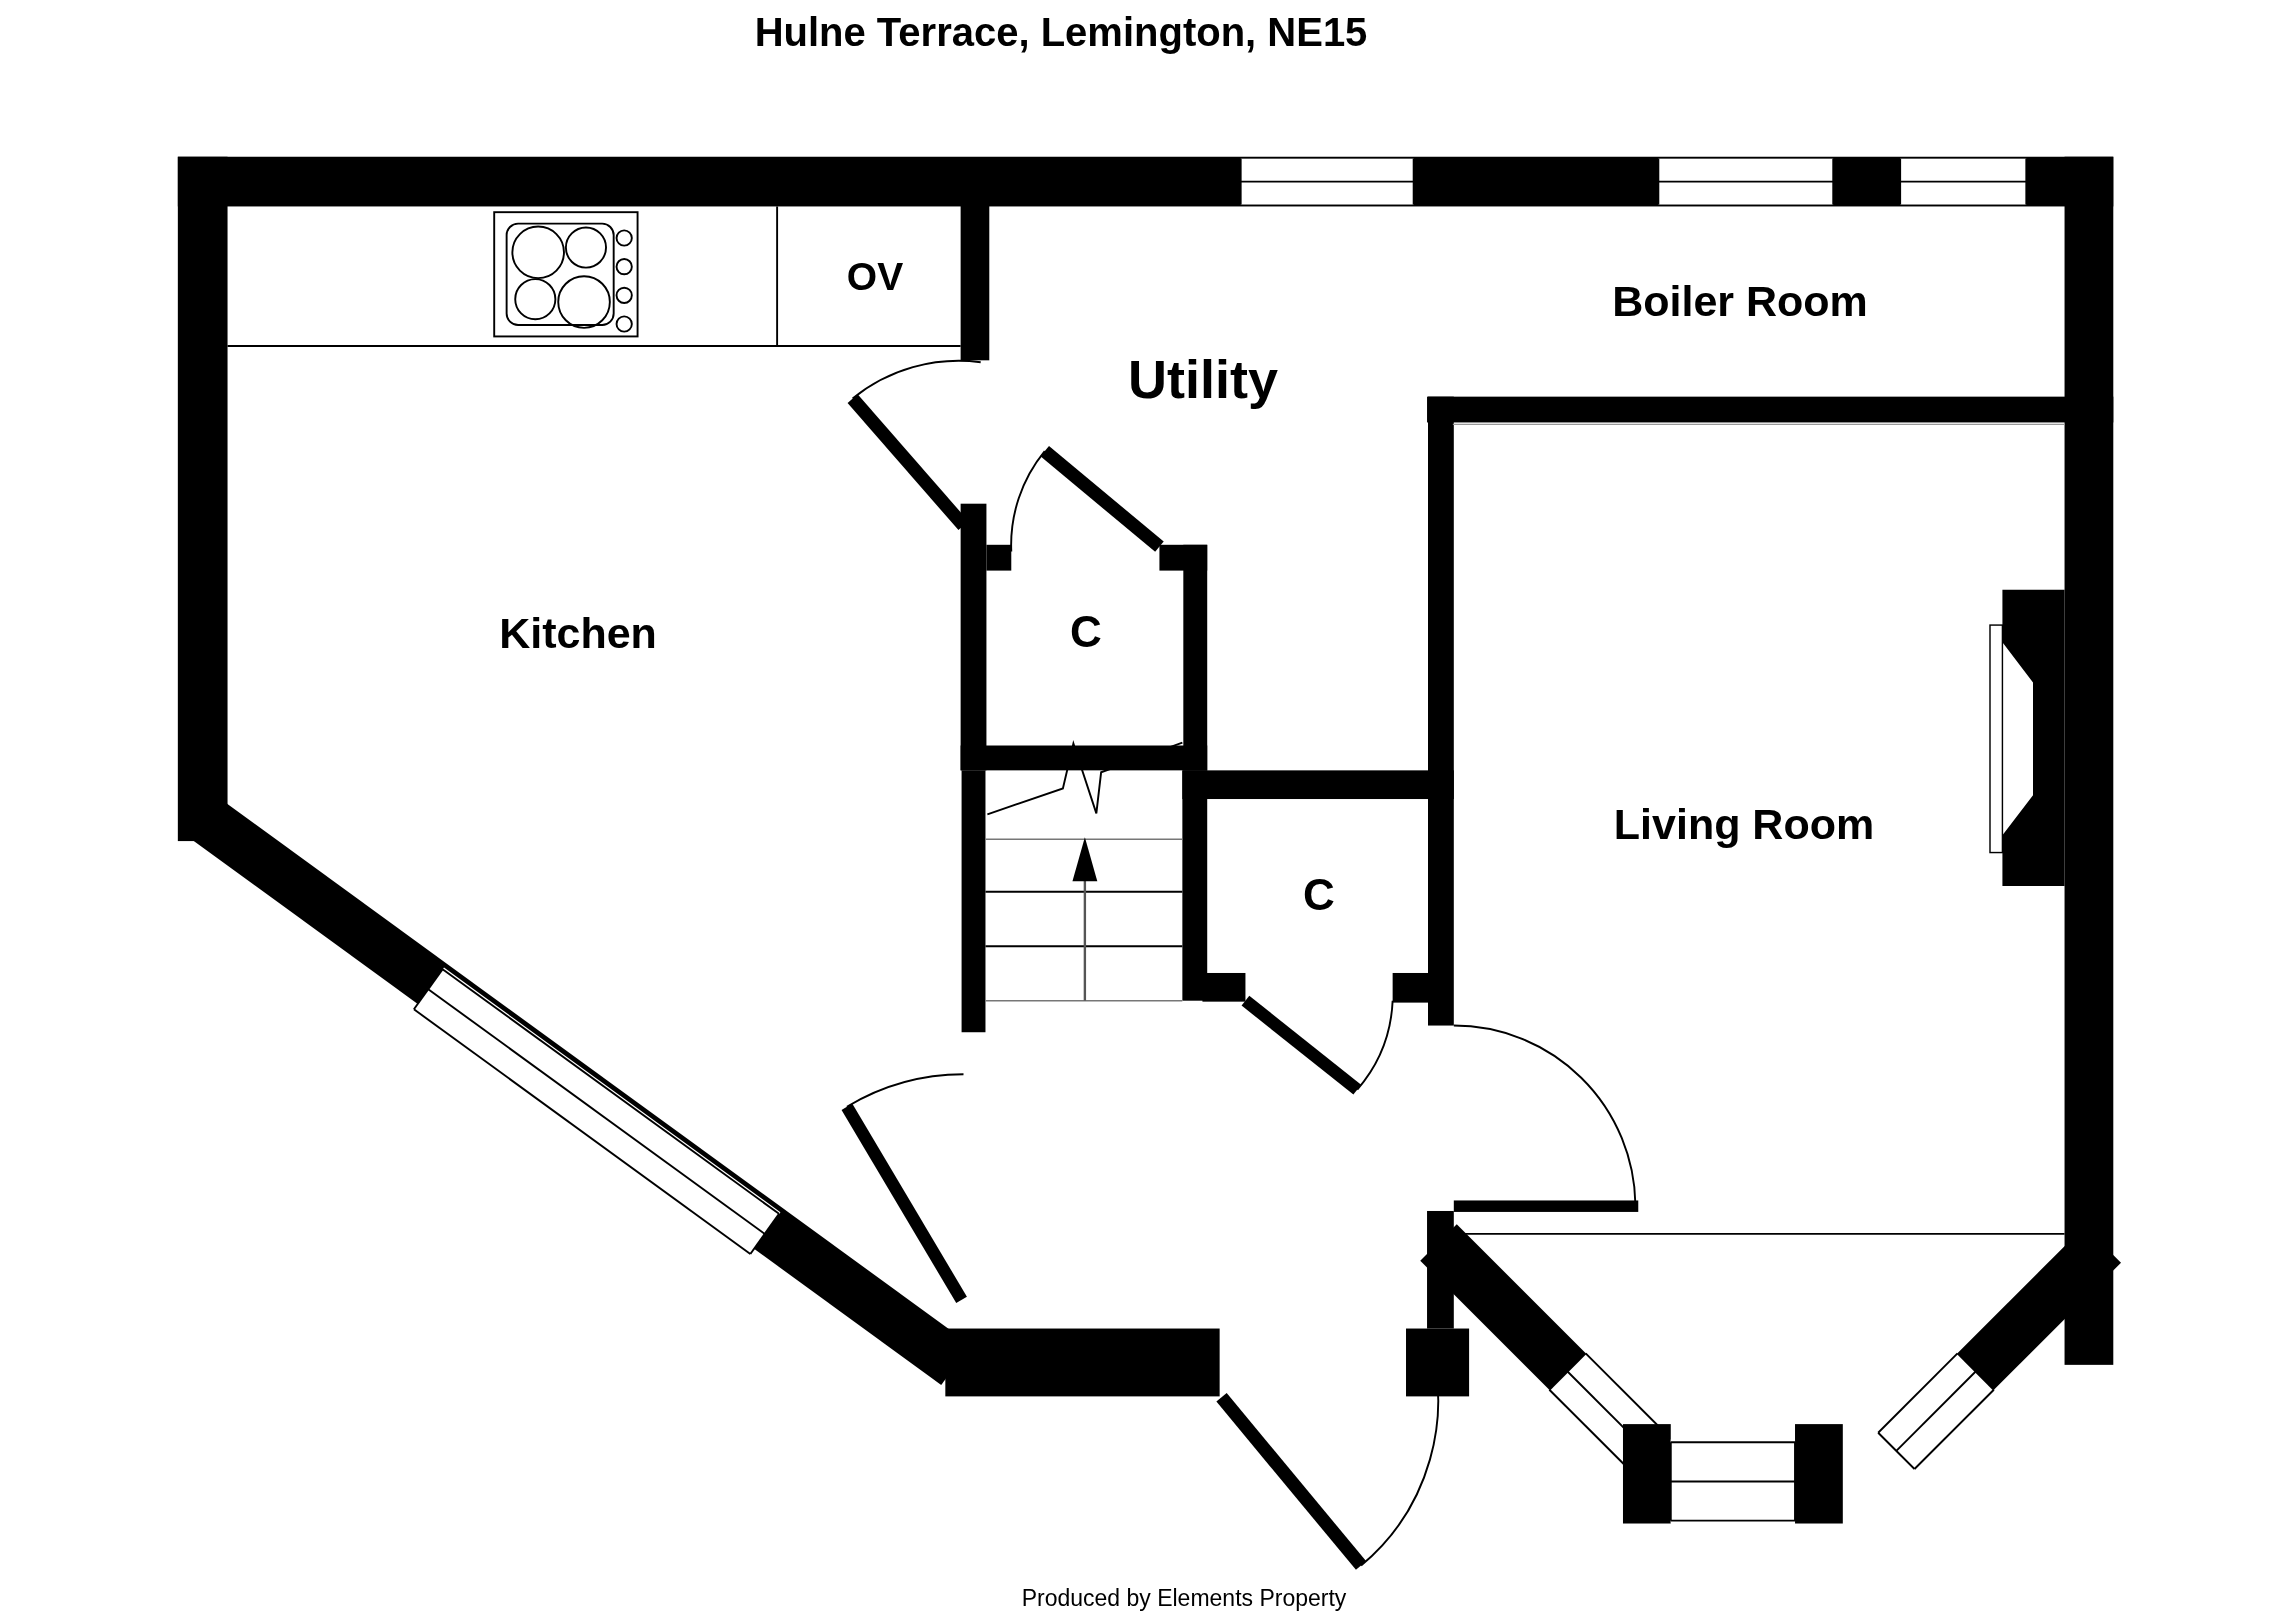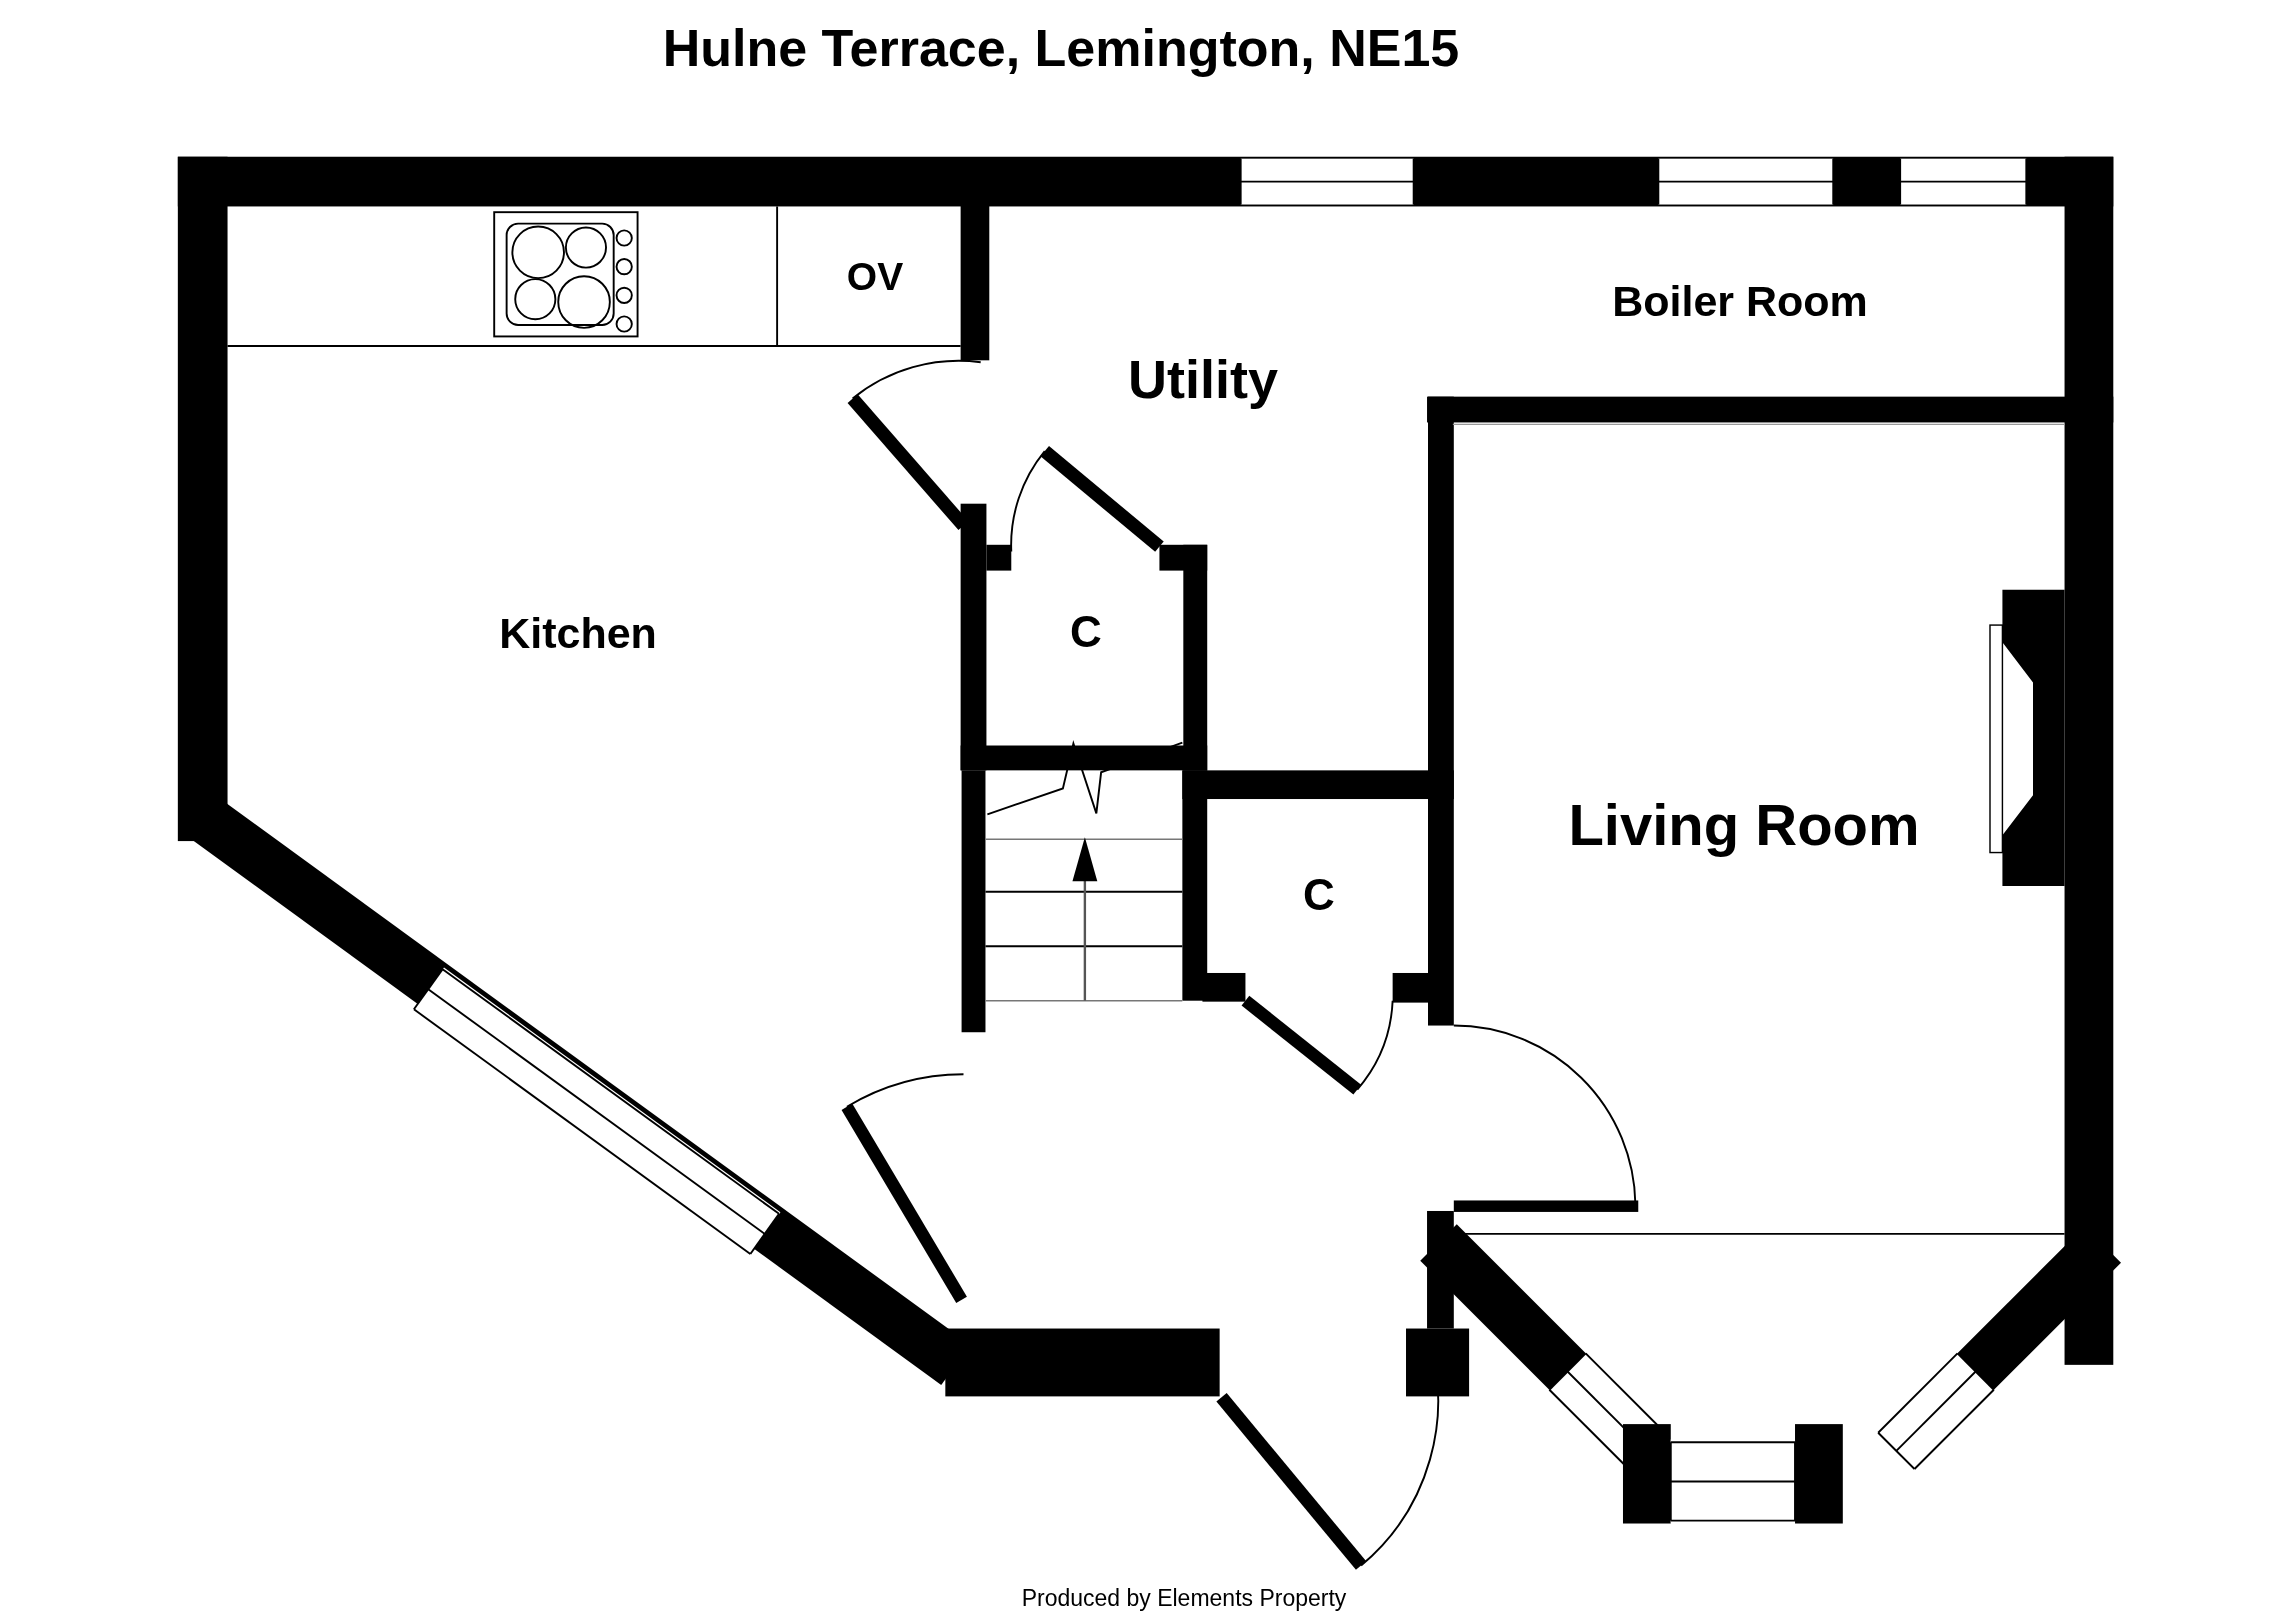--- a/index.html
+++ b/index.html
@@ -16,25 +16,25 @@
   }
   .plan-svg{position:absolute;left:0;top:0;}
   .lbl{
     position:absolute;
     transform:translate(-50%,-50%);
     color:#000;
     font-weight:bold;
     white-space:nowrap;
     letter-spacing:0px;
   }
-  .lbl-title{left:1061px;top:48px;font-size:52px;}
+  .lbl-title{left:1061px;top:32px;font-size:40px;}
   .lbl-kitchen{left:578px;top:633px;font-size:43px;}
   .lbl-utility{left:1203px;top:379px;font-size:54px;}
   .lbl-boiler{left:1740px;top:301px;font-size:43px;}
-  .lbl-living{left:1744px;top:824px;font-size:58px;text-align:right;}
+  .lbl-living{left:1744px;top:824px;font-size:43px;text-align:right;}
   .lbl-c-upper{left:1086px;top:632px;font-size:44px;}
   .lbl-c-lower{left:1319px;top:895px;font-size:44px;}
   .lbl-ov{left:875px;top:277px;font-size:39px;text-align:right;}
   .lbl-floor{left:1147px;top:1431px;font-size:47px;}
   .lbl-disclaimer{left:1147px;top:1568px;font-size:23px;font-weight:normal;}
   .lbl-producer{left:1147px;top:1598px;font-size:23px;font-weight:normal;margin-left:37px;}
 </style>
 </head>
 <body>
 

